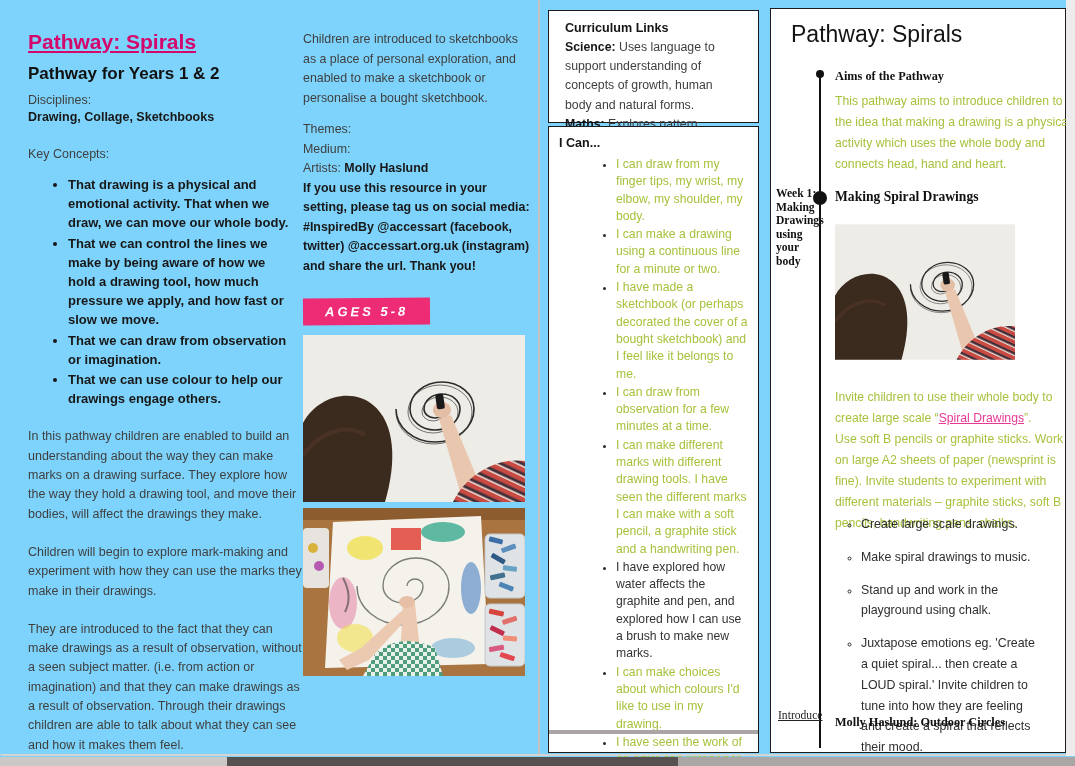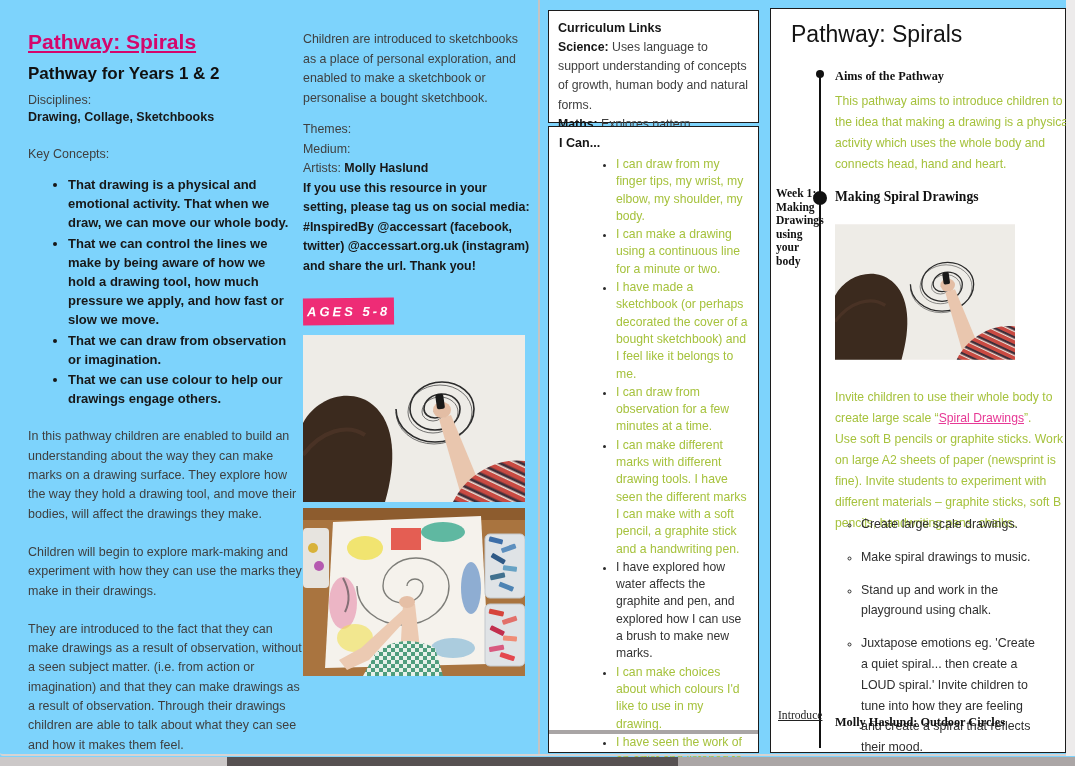--- a/index.html
+++ b/index.html
@@ -33,28 +33,28 @@
   ul.key-concepts li{font-size:13px;font-weight:bold;color:#181818;line-height:19.2px;margin-bottom:1px;}
   ul.key-concepts li::marker{color:#181818;}
   .para{font-size:12.5px;line-height:19.3px;margin-top:19px;width:276px;}
 
   
   .col-mid{position:absolute;left:303px;top:30px;width:228px;}
   .col-mid .intro{font-size:12.4px;line-height:19.5px;margin-bottom:12px;}
   .col-mid .plain{font-size:12.4px;line-height:19.5px;}
   .col-mid .boldtxt{font-size:12.4px;line-height:19.5px;font-weight:bold;color:#181818;}
   .ages-badge{display:inline-block;margin-top:22px;background:var(--badge-pink);color:#fff;
-    font-weight:bold;font-size:13px;letter-spacing:3px;padding:6px 4px;transform:rotate(-.5deg);
+    font-weight:bold;font-size:13px;letter-spacing:3px;padding:6px 22px;transform:rotate(-.5deg);
     font-style:italic;}
   .photo{display:block;margin-top:6px;}
   .photo1{margin-top:10px;}
 
   
   .box{position:absolute;background:#fff;border:1.6px solid #1c1c1c;}
-  .box-curriculum{left:548px;top:10px;width:211px;height:113px;padding:8px 9px;}
+  .box-curriculum{left:548px;top:10px;width:211px;height:113px;padding:8px 16px;}
   .box-ican{left:548px;top:126px;width:211px;height:627px;padding:7px 8px 0 10px;}
   .box-title{font-size:12.6px;font-weight:bold;color:#151515;line-height:19px;}
   .cl-entry{font-size:12.3px;line-height:19.2px;}
   .cl-entry b{color:#151515;}
   ul.ican-list{margin:3px 0 0 0;padding-left:57px;}
   ul.ican-list li{font-size:12.2px;line-height:17.3px;margin-bottom:1px;}
   ul.ican-list li::marker{color:#2a2a2a;font-size:11px;}
   li.green{color:var(--green);}
   li.dark{color:#333;}
   .ican-divider{position:absolute;left:0;bottom:18px;width:100%;height:4px;background:#a9a5a5;}

